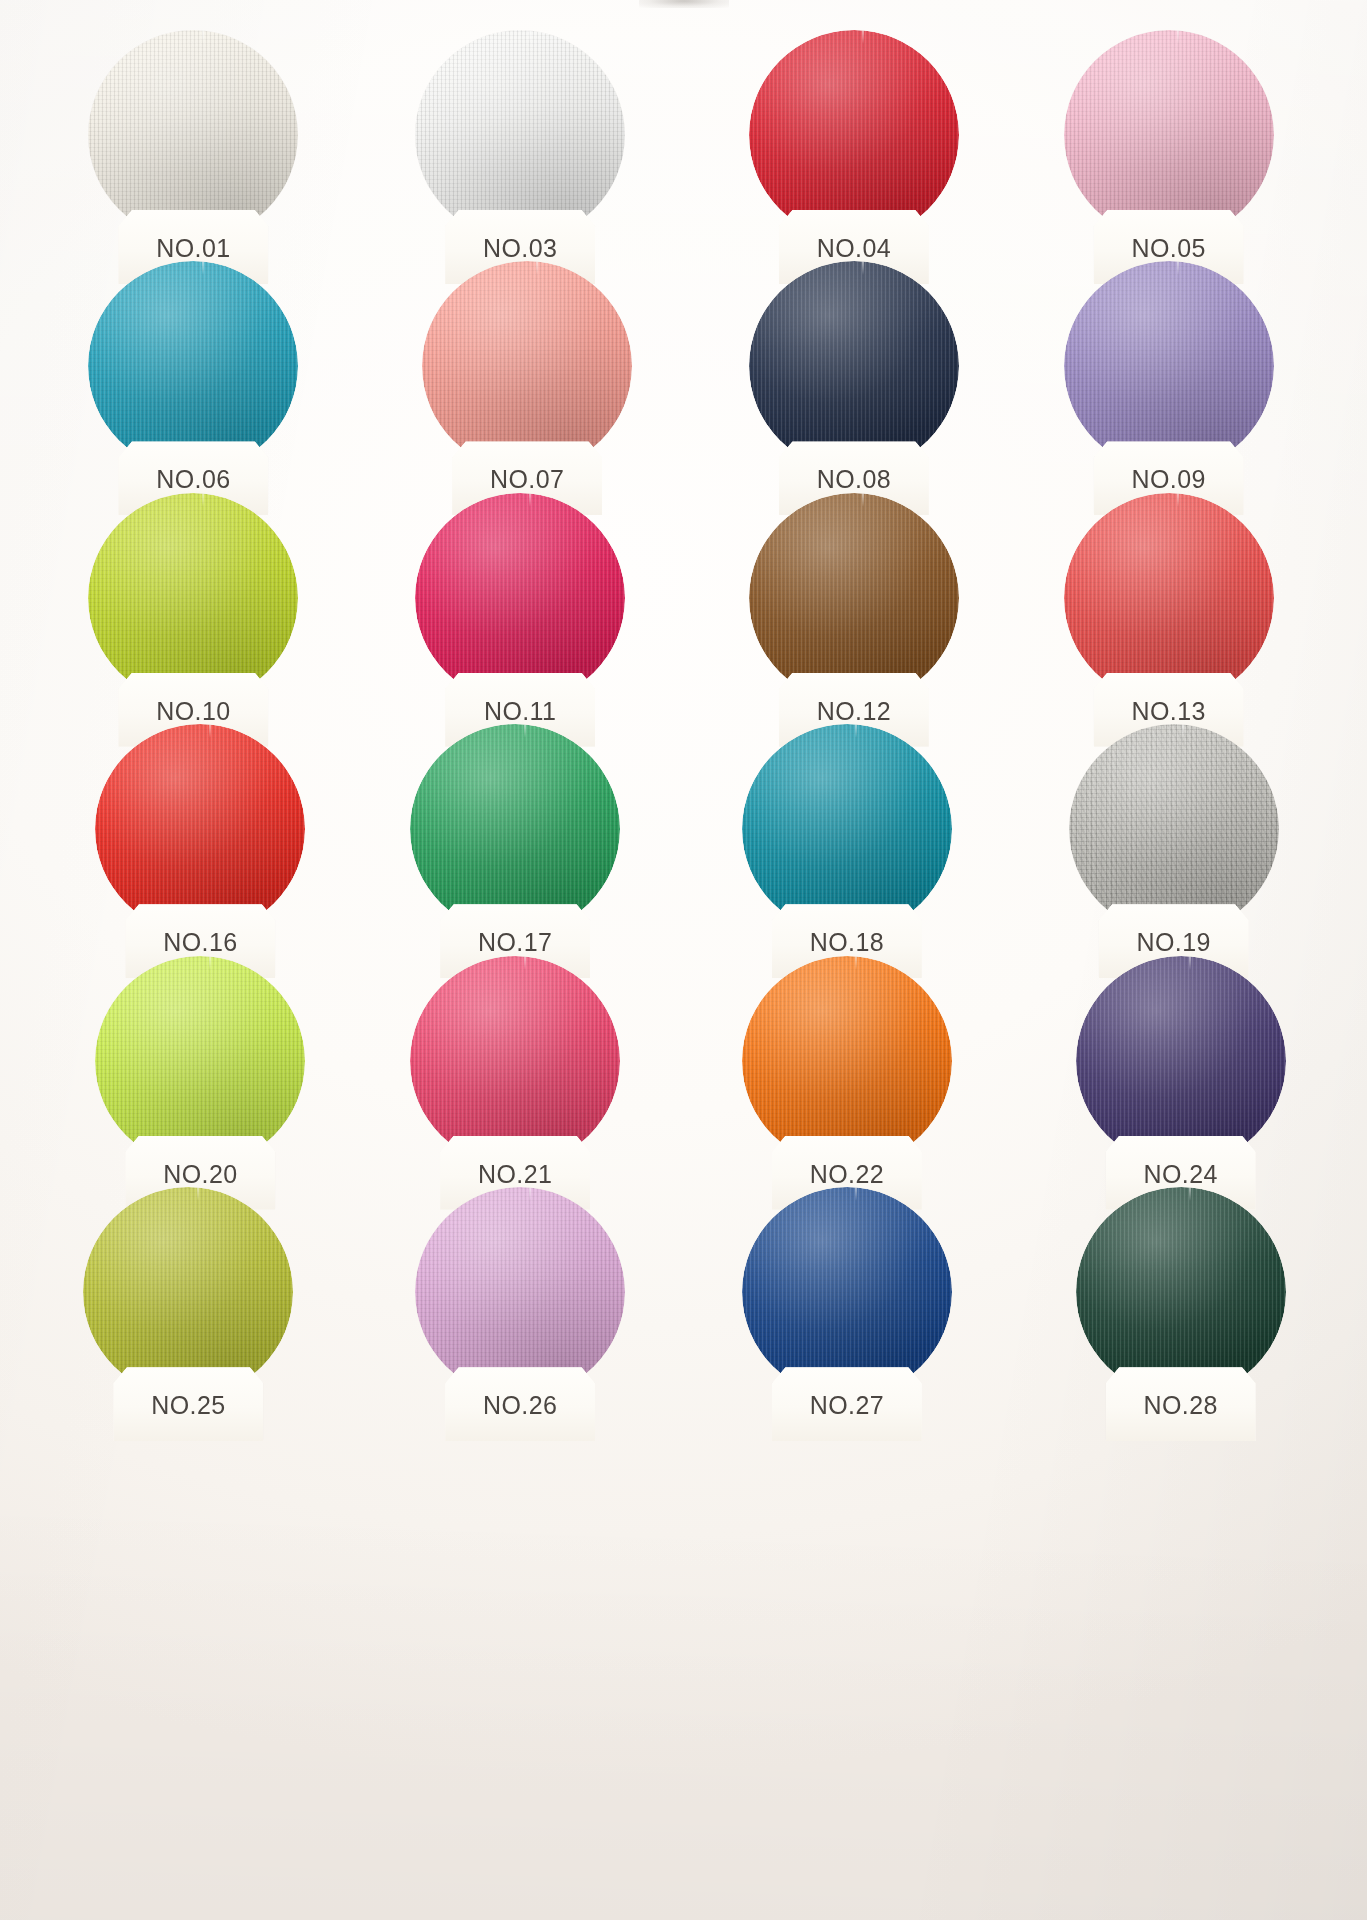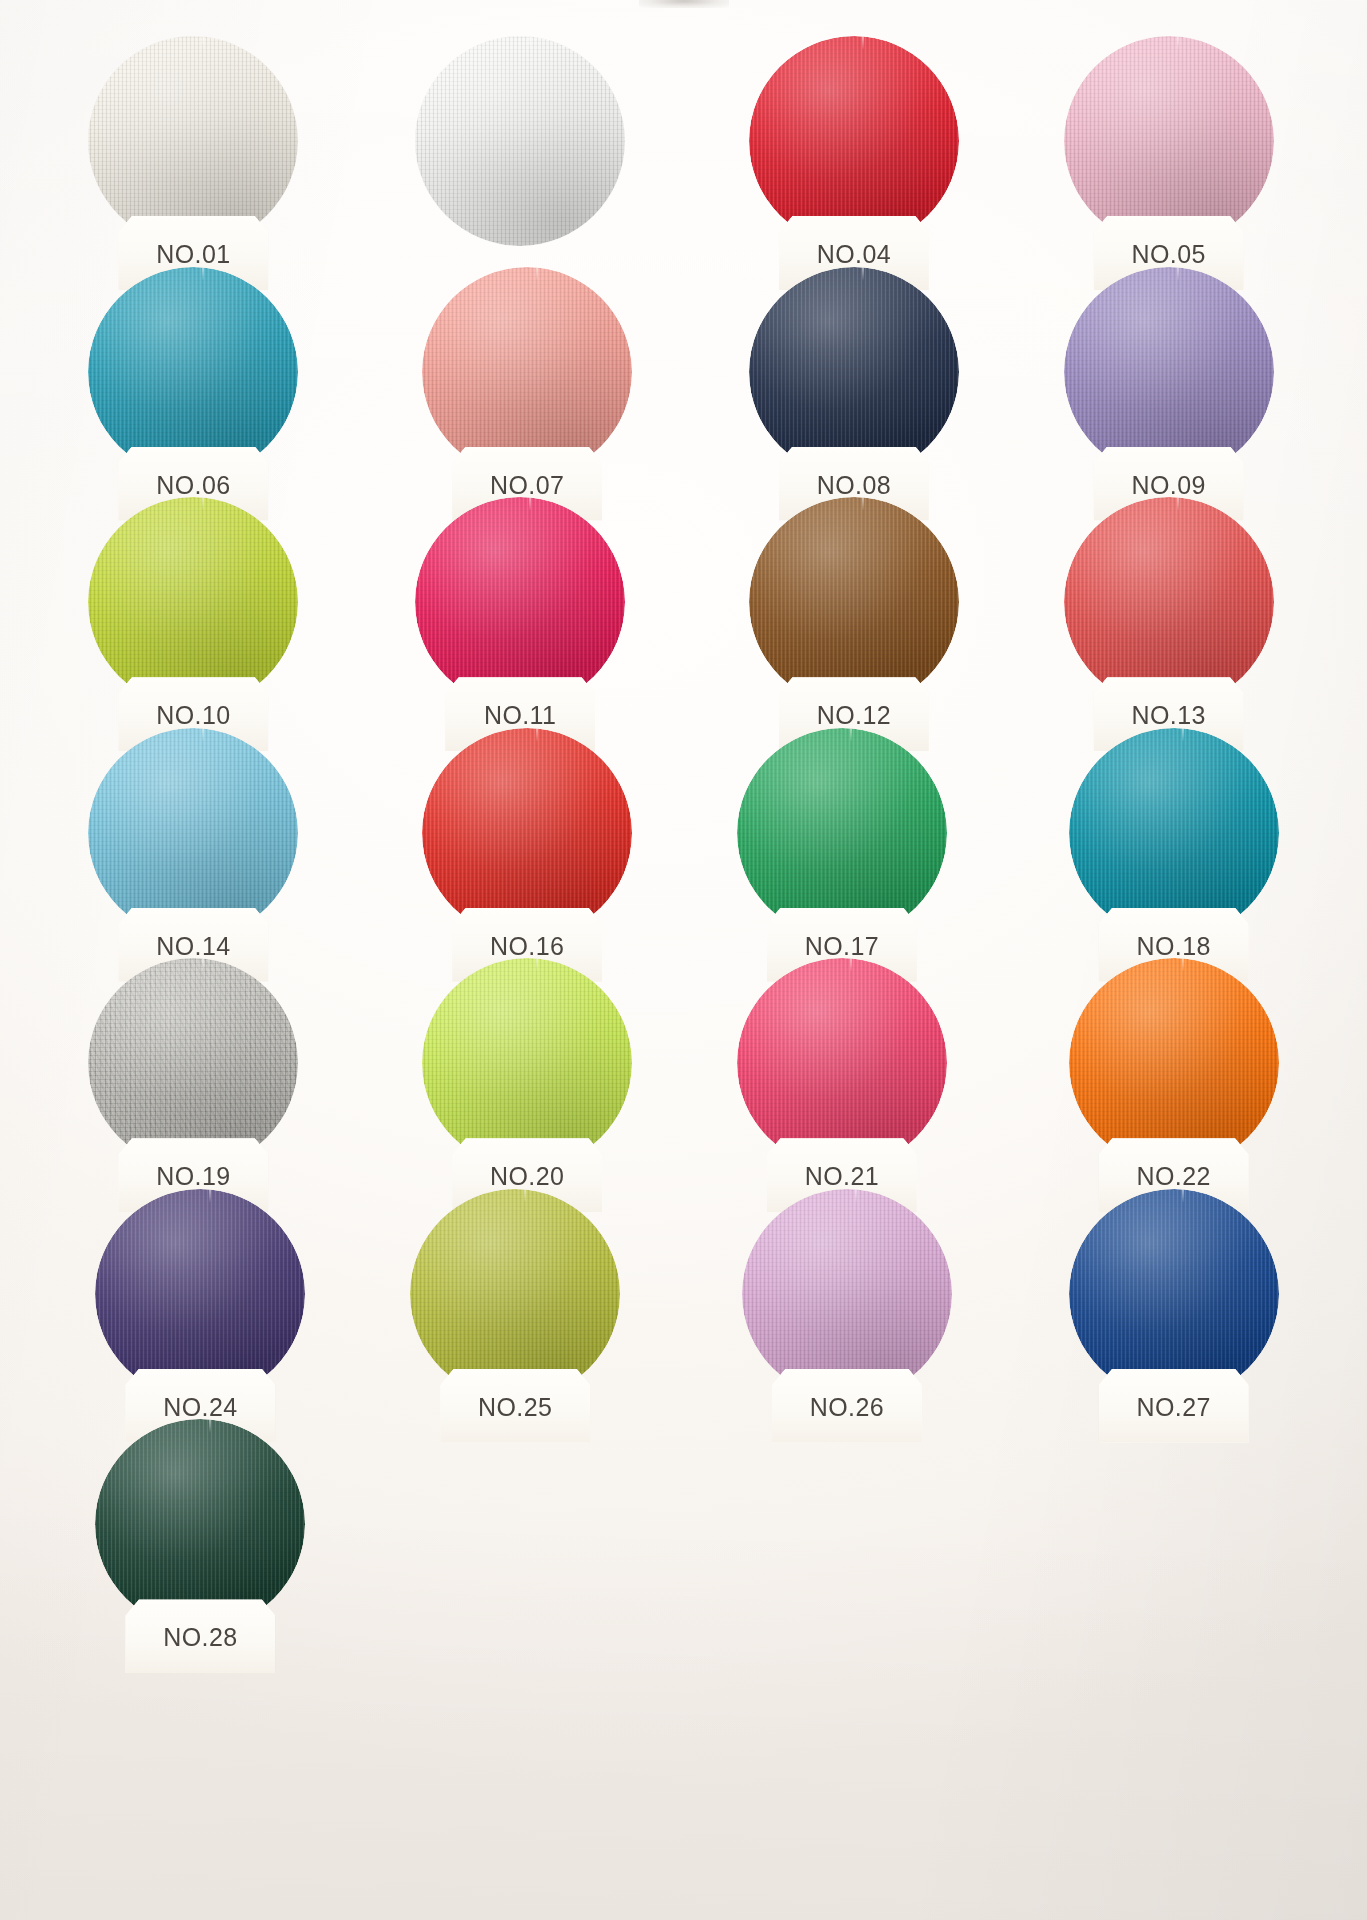--- a/index.html
+++ b/index.html
@@ -45,21 +45,21 @@
 
   #grid {
     position: absolute;
     top: 0;
     left: 0;
     width: 1367px;
     height: 1648px;
     display: grid;
     grid-template-columns: repeat(4, 1fr);
     grid-template-rows: repeat(7, 1fr);
-    padding: 24px 30px 10px 30px;
+    padding: 18px 30px 10px 30px;
     box-sizing: border-box;
   }
 
   .swatch {
     position: relative;
     display: flex;
     align-items: flex-start;
     justify-content: center;
   }
 
@@ -236,20 +236,25 @@
       </div>
       <div class="swatch ">
         <div class="disc-wrap">
           <div class="disc">
             <div class="disc-color" style="background: rgb(246, 246, 244);"></div>
             <div class="knit"></div>
             <div class="knit-hl"></div>
             <div class="disc-shade"></div>
             <div class="seam"></div>
           </div>
+          <div class="tab">
+            <div class="tab-inner">
+              <div class="tab-label">NO.03</div>
+            </div>
+          </div>
         </div>
       </div>
       <div class="swatch shift-r">
         <div class="disc-wrap">
           <div class="disc">
             <div class="disc-color" style="background: rgb(224, 34, 49);"></div>
             <div class="knit"></div>
             <div class="knit-hl"></div>
             <div class="disc-shade"></div>
             <div class="seam"></div>
@@ -394,36 +399,20 @@
           <div class="disc">
             <div class="disc-color" style="background: rgb(239, 78, 76);"></div>
             <div class="knit"></div>
             <div class="knit-hl"></div>
             <div class="disc-shade"></div>
             <div class="seam"></div>
           </div>
           <div class="tab">
             <div class="tab-inner">
               <div class="tab-label">NO.13</div>
-            </div>
-          </div>
-        </div>
-      </div>
-      <div class="swatch ">
-        <div class="disc-wrap">
-          <div class="disc">
-            <div class="disc-color" style="background: rgb(116, 199, 226);"></div>
-            <div class="knit"></div>
-            <div class="knit-hl"></div>
-            <div class="disc-shade"></div>
-            <div class="seam"></div>
-          </div>
-          <div class="tab">
-            <div class="tab-inner">
-              <div class="tab-label">NO.14</div>
             </div>
           </div>
         </div>
       </div>
       <div class="swatch shift-r">
         <div class="disc-wrap">
           <div class="disc">
             <div class="disc-color" style="background: rgb(240, 43, 34);"></div>
             <div class="knit"></div>
             <div class="knit-hl"></div>

